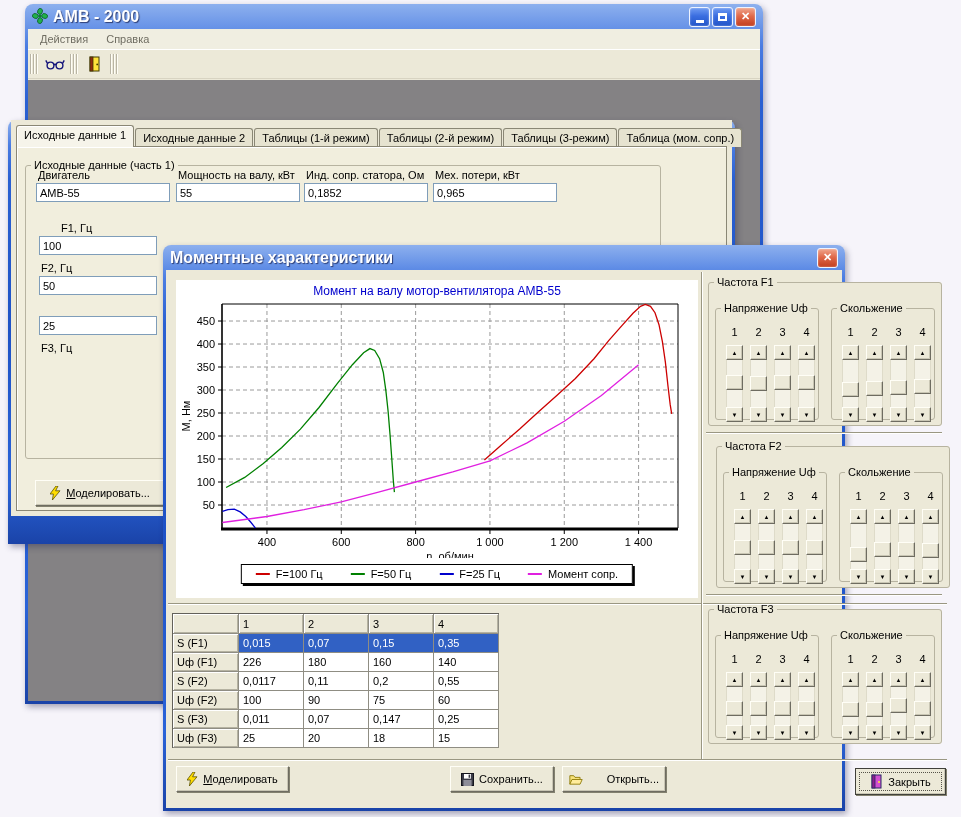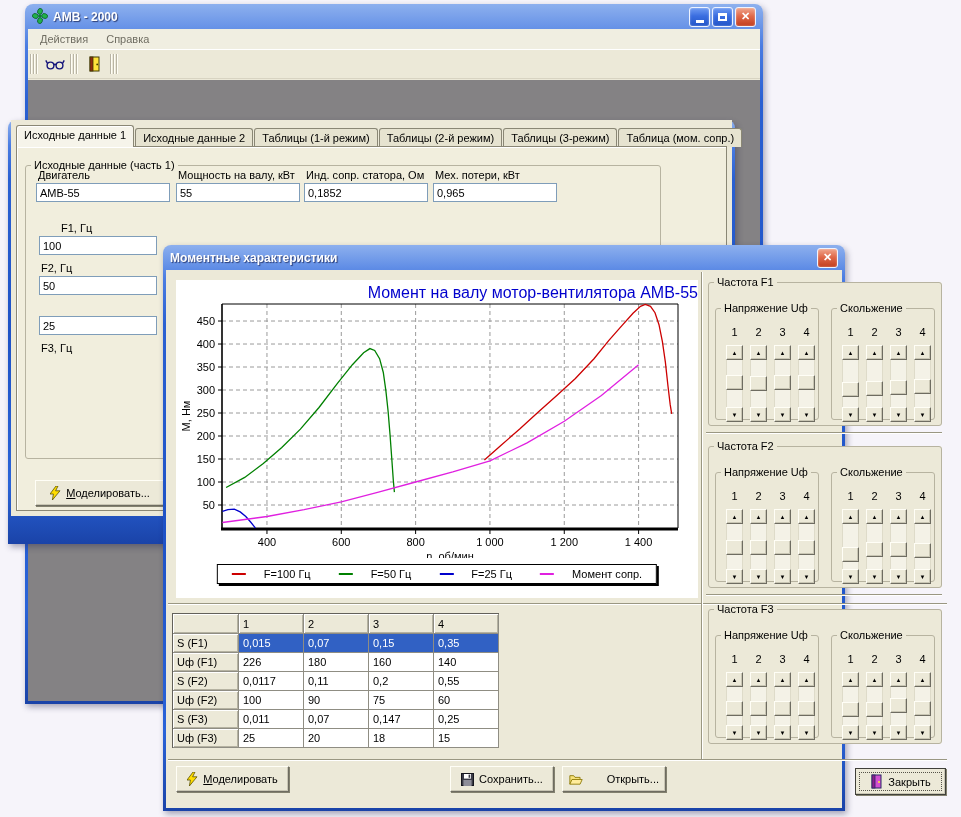--- a/index.html
+++ b/index.html
@@ -4,21 +4,21 @@
 <style>
   html,body{margin:0;padding:0;background:#f6f4fa;}
   *{box-sizing:border-box;font-family:"Liberation Sans",sans-serif;}
   #stage{position:relative;width:961px;height:817px;background:#f6f4fa;overflow:hidden;font-size:11px;color:#000;}
 
   
   .xpwin{position:absolute;border-radius:8px 8px 0 0;
     background:linear-gradient(180deg,#8db0ee 0%,#4a7ce2 6%,#2a60d2 14%,#1e52c6 50%,#2a63d8 86%,#1a43a8 100%);
     padding:0 3px 3px 3px;box-shadow:2px 3px 6px rgba(40,40,80,.4);}
   .titlebar{height:25px;display:flex;align-items:center;gap:5px;padding:0 4px;cursor:default;}
-  .titlebar .cap{color:#fff;font-weight:bold;font-size:12px;text-shadow:1px 1px 1px rgba(0,0,40,.6);white-space:nowrap;flex:1;}
+  .titlebar .cap{color:#fff;font-weight:bold;font-size:16px;text-shadow:1px 1px 1px rgba(0,0,40,.6);white-space:nowrap;flex:1;}
   .winbtns{display:flex;gap:2px;}
   .wbtn{width:21px;height:20px;border:1px solid #eef3ff;border-radius:3px;color:#fff;
     display:flex;align-items:center;justify-content:center;font-size:11px;font-weight:bold;
     background:linear-gradient(180deg,#6f9bf2 0%,#3a6de0 45%,#2255c8 100%);box-shadow:inset 0 0 2px rgba(255,255,255,.5);}
   .wbtn.close{background:linear-gradient(180deg,#f0a58c 0%,#e0694a 45%,#c23d1d 100%);}
   .wbtn .mingl{display:block;width:8px;height:3px;background:#fff;margin-top:9px;}
   .wbtn .maxgl{display:block;width:9px;height:8px;border:2px solid #fff;border-top-width:3px;}
   .winbody{background:#ece9d8;height:calc(100% - 25px);position:relative;}
 
   
@@ -43,25 +43,25 @@
   .tinput{position:absolute;height:19px;border:1px solid #7f9db9;background:#fff;font-size:11px;padding:1px 3px;}
   .btn{display:flex;align-items:center;justify-content:center;gap:5px;background:#ece9d8;
     border:1px solid;border-color:#fffef6 #6e6c61 #6e6c61 #fffef6;box-shadow:inset -1px -1px 0 #c9c6b4,1px 1px 0 #83816f;
     font-size:11px;cursor:default;}
   .btn u{text-decoration:underline;}
   #sim1-btn{position:absolute;left:18px;top:333px;width:130px;height:26px;}
 
   
   #moment-dialog{left:163px;top:245px;width:682px;height:566px;z-index:3;}
   #chart-panel{position:absolute;left:10px;top:10px;width:522px;height:318px;background:#fff;}
-  #chart-title{position:absolute;left:0;top:4px;width:100%;text-align:right;color:#0000cd;font-size:16px;}
+  #chart-title{position:absolute;left:0;top:4px;width:100%;text-align:center;color:#0000cd;font-size:12px;}
   #chart-svg{position:absolute;left:0;top:20px;}
   #chart-legend{position:absolute;left:50%;transform:translateX(-50%);top:284px;display:flex;gap:28px;
     border:1px solid #000;background:#fff;padding:3px 14px;box-shadow:2px 2px 0 #000;white-space:nowrap;align-items:center;}
-  .leg-item{display:flex;align-items:center;gap:18px;}
+  .leg-item{display:flex;align-items:center;gap:6px;}
   .leg-line{display:inline-block;width:14px;height:2px;}
   .hsplit{position:absolute;height:2px;border-top:1px solid #9a9782;border-bottom:1px solid #fff;}
   .vsplit{position:absolute;width:2px;border-left:1px solid #9a9782;border-right:1px solid #fff;}
 
   
   #moment-table{position:absolute;left:6px;top:343px;display:grid;grid-template-columns:66px 65px 65px 65px 65px;
     border-top:1px solid #63615a;border-left:1px solid #63615a;background:#63615a;gap:0;}
   .tc{border-right:1px solid #8f8d83;border-bottom:1px solid #8f8d83;display:flex;align-items:center;padding:0 4px;height:19px;background:#fff;}
   .tc.hd{background:#ece9d8;box-shadow:inset 1px 1px 0 #fff,inset -1px -1px 0 #b5b2a1;height:20px;}
   .tc.rh{background:#ece9d8;box-shadow:inset 1px 1px 0 #fff,inset -1px -1px 0 #b5b2a1;}
@@ -398,21 +398,21 @@
           <span class="strack">
             <span class="sthumb" style="top:calc(55% - 7px);"></span>
           </span>
           <span class="sbtn">▼</span>
         </span>
                 </div>
               </div>
       </fieldset>
     </fieldset>
           <div class="hsplit" style="left:0;top:160px;width:236px;"></div>
-          <fieldset class="freq-group" style="top:168px;height:148px;">
+          <fieldset class="freq-group" style="top:168px;height:148px;margin-left:8px;">
       <legend>Частота F2</legend>
       <fieldset class="subgroup" style="left:6px;top:14px;width:104px;height:116px;">
         <legend>Напряжение Uф</legend>
         <div class="sub-inner" style="height:94px;">
                 <div class="numrow">
                   <span class="sbnum">1</span>
                   <span class="sbnum">2</span>
                   <span class="sbnum">3</span>
                   <span class="sbnum">4</span>
                 </div>

